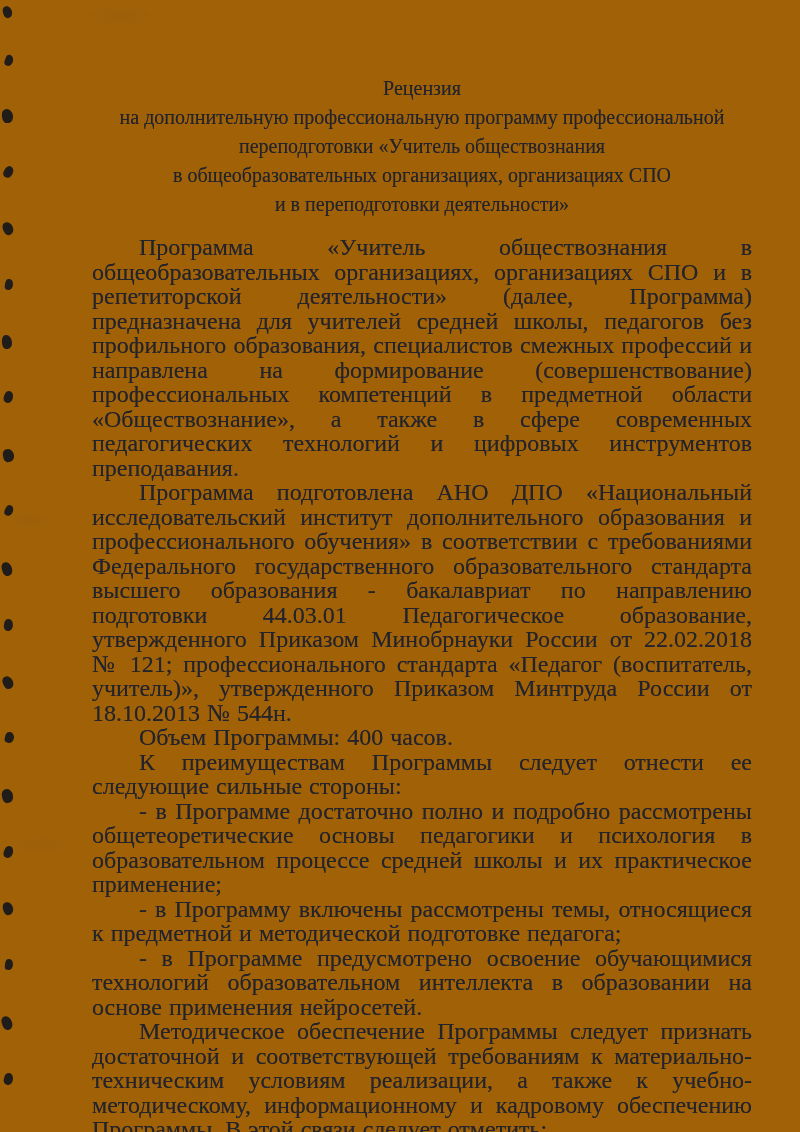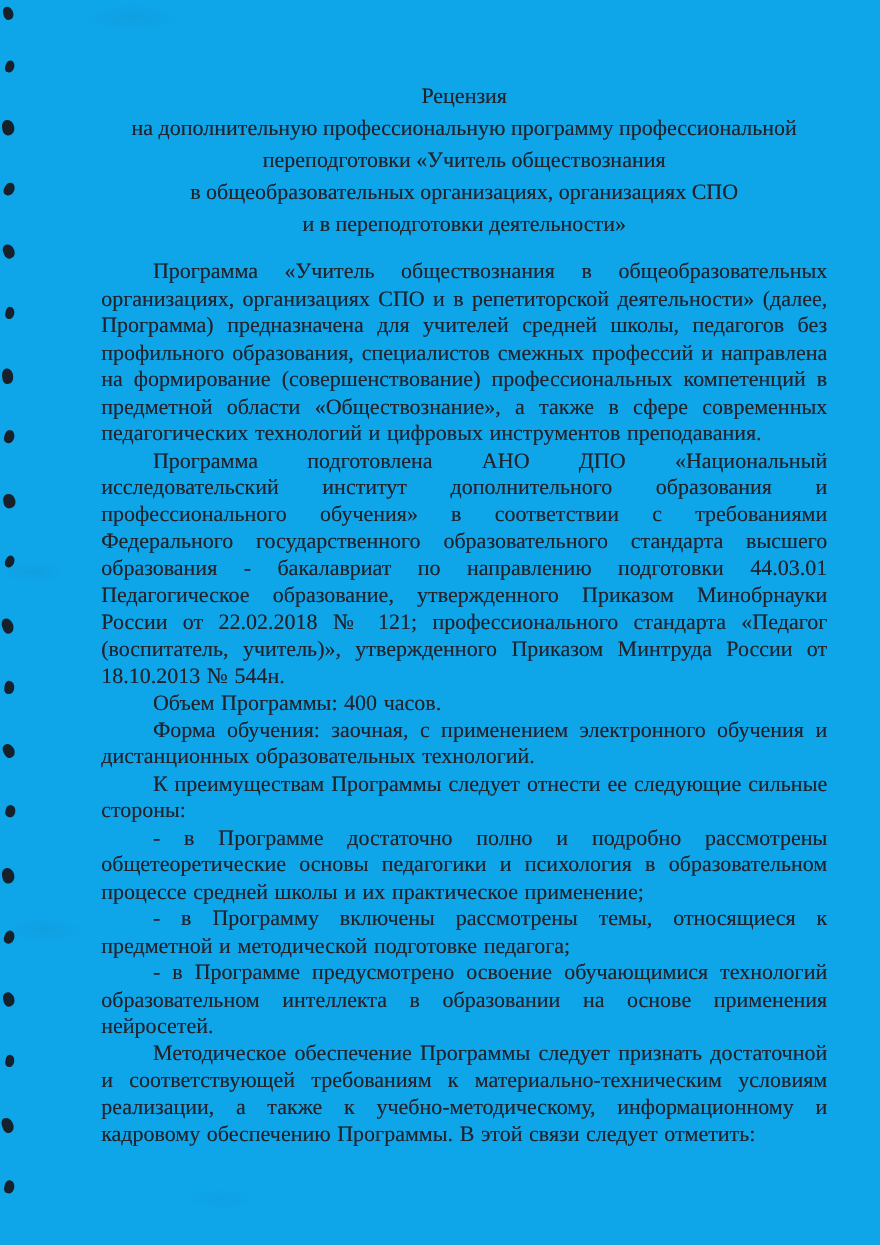--- a/index.html
+++ b/index.html
@@ -5,21 +5,21 @@
 <style>
   html, body {
     margin: 0;
     padding: 0;
     background: #ffffff;
   }
   .page {
     position: relative;
     width: 800px;
     height: 1132px;
-    background: #0ea5e9;
+    background: #a16207;
     overflow: hidden;
     font-family: "Liberation Serif", "DejaVu Serif", serif;
     color: #23232b;
   }
   
   .page::before {
     content: "";
     position: absolute;
     inset: 0;
     background:
@@ -41,21 +41,21 @@
     text-align: center;
   }
   .title-line {
     white-space: nowrap;
   }
   .body {
     margin-top: 16px;
   }
   .para {
     margin: 0;
-    font-size: 20px;
+    font-size: 24px;
     line-height: 24.5px;
     text-align: justify;
     text-indent: 47px;
     word-spacing: 1px;
   }
   
   .title, .para {
     text-shadow: 0 0 0.6px rgba(35, 35, 55, 0.55);
   }
   
@@ -106,21 +106,20 @@
       <div class="title-line">на дополнительную профессиональную программу профессиональной</div>
       <div class="title-line">переподготовки «Учитель обществознания</div>
       <div class="title-line">в общеобразовательных организациях, организациях СПО</div>
       <div class="title-line">и в переподготовки деятельности»</div>
     </div>
 
     <div class="body">
       <p class="para">Программа «Учитель обществознания в общеобразовательных организациях, организациях СПО и в репетиторской деятельности» (далее, Программа) предназначена для учителей средней школы, педагогов без профильного образования, специалистов смежных профессий и направлена на формирование (совершенствование) профессиональных компетенций в предметной области «Обществознание», а также в сфере современных педагогических технологий и цифровых инструментов преподавания.</p>
       <p class="para">Программа подготовлена АНО ДПО «Национальный исследовательский институт дополнительного образования и профессионального обучения» в соответствии с требованиями Федерального государственного образовательного стандарта высшего образования - бакалавриат по направлению подготовки 44.03.01 Педагогическое образование, утвержденного Приказом Минобрнауки России от 22.02.2018 № 121; профессионального стандарта «Педагог (воспитатель, учитель)», утвержденного Приказом Минтруда России от 18.10.2013 № 544н.</p>
       <p class="para">Объем Программы: 400 часов.</p>
-      <p class="para">Форма обучения: заочная, с применением электронного обучения и дистанционных образовательных технологий.</p>
       <p class="para">К преимуществам Программы следует отнести ее следующие сильные стороны:</p>
       <p class="para">- в Программе достаточно полно и подробно рассмотрены общетеоретические основы педагогики и психология в образовательном процессе средней школы и их практическое применение;</p>
       <p class="para">- в Программу включены рассмотрены темы, относящиеся к предметной и методической подготовке педагога;</p>
       <p class="para">- в Программе предусмотрено освоение обучающимися технологий образовательном интеллекта в образовании на основе применения нейросетей.</p>
       <p class="para">Методическое обеспечение Программы следует признать достаточной и соответствующей требованиям к материально-техническим условиям реализации, а также к учебно-методическому, информационному и кадровому обеспечению Программы. В этой связи следует отметить:</p>
     </div>
 
   </div>
 </div>
 

